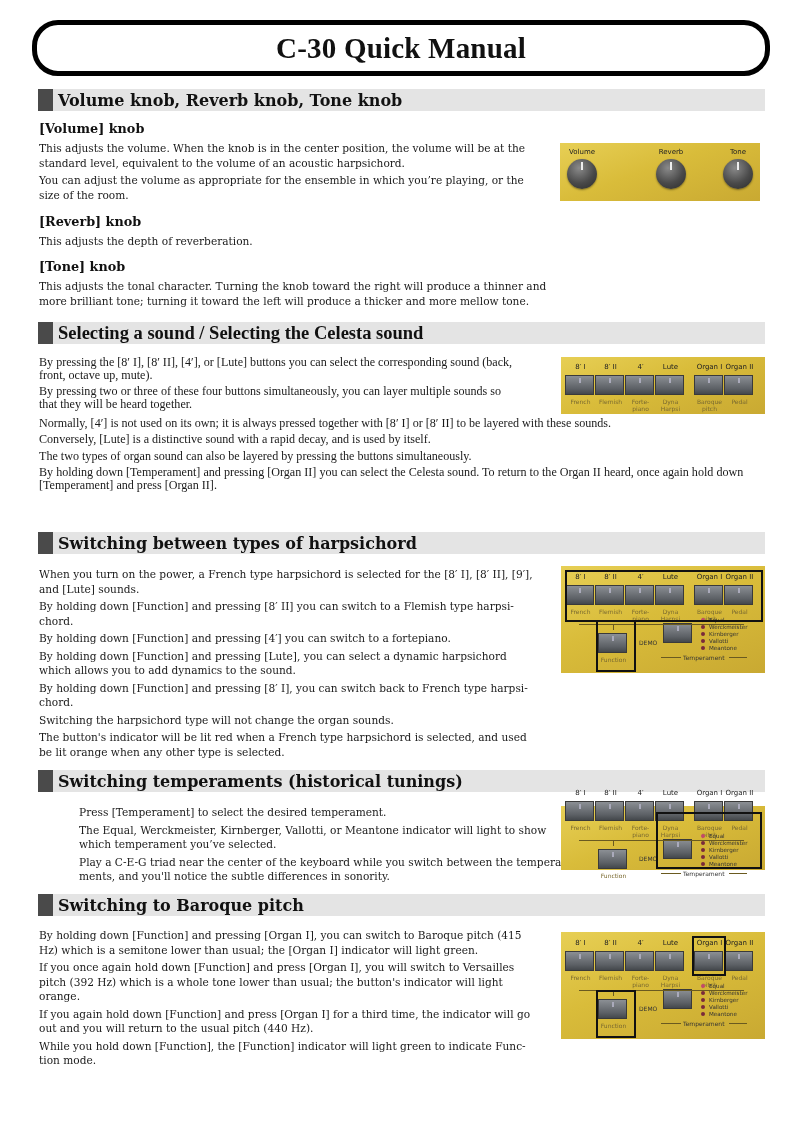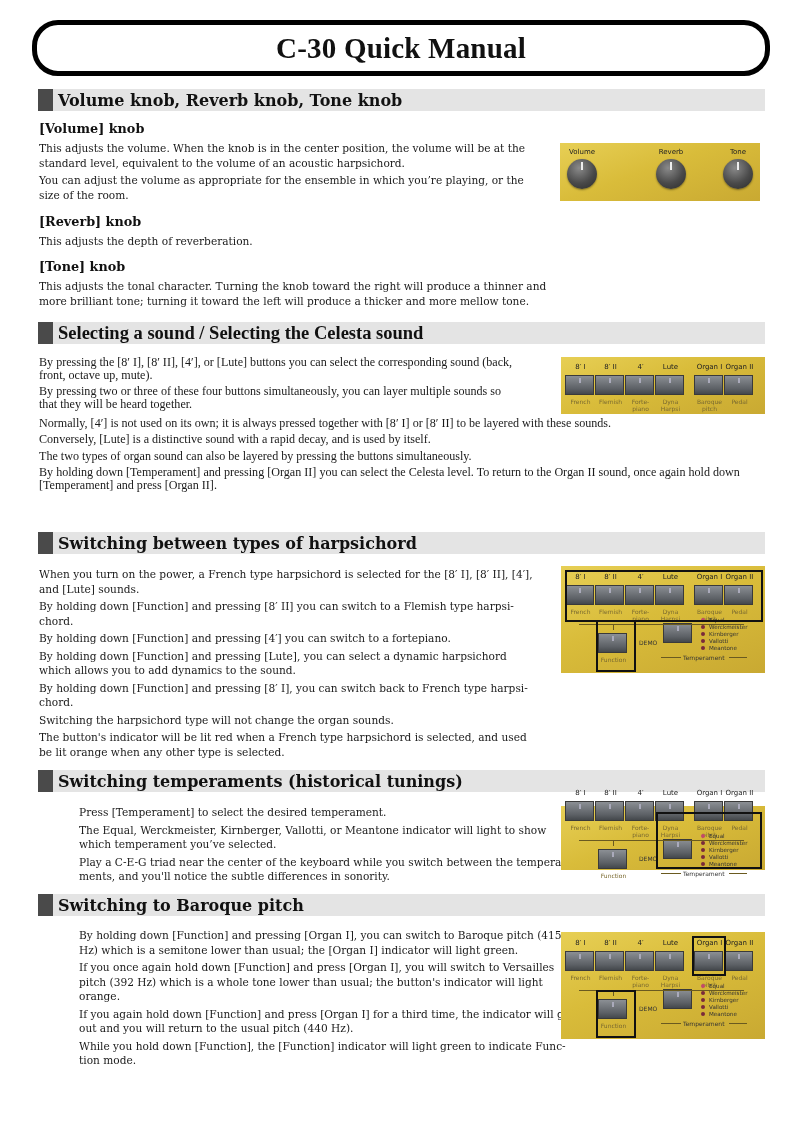--- a/index.html
+++ b/index.html
@@ -111,21 +111,21 @@
 </div>
 
 <div class="para condensed" style="top:356px; width:500px;">
   <p>By pressing the [8′ I], [8′ II], [4′], or [Lute] buttons you can select the corresponding sound (back, front, octave up, mute).</p>
   <p style="width:470px;">By pressing two or three of these four buttons simultaneously, you can layer multiple sounds so that they will be heard together.</p>
 </div>
 <div class="para condensed" style="top:417px; width:730px;">
   <p>Normally, [4′] is not used on its own; it is always pressed together with [8′ I] or [8′ II] to be layered with these sounds.</p>
   <p>Conversely, [Lute] is a distinctive sound with a rapid decay, and is used by itself.</p>
   <p>The two types of organ sound can also be layered by pressing the buttons simultaneously.</p>
-  <p>By holding down [Temperament] and pressing [Organ II] you can select the Celesta level. To return to the Organ II sound, once again hold down [Temperament] and press [Organ II].</p>
+  <p>By holding down [Temperament] and pressing [Organ II] you can select the Celesta sound. To return to the Organ II heard, once again hold down [Temperament] and press [Organ II].</p>
 </div>
 
 <div class="panel" id="panel1" style="left:561px; top:357px; width:204px; height:57px;">
     <div class="pbtn" style="left: 4px; top: 5px; width: 31px;">
       <div class="top-label">8′ I</div>
       <div class="cap"></div>
       <div class="bot-label" style="white-space: pre;">French</div>
     </div>
     <div class="pbtn" style="left: 34px; top: 5px; width: 31px;">
       <div class="top-label">8′ II</div>
@@ -155,21 +155,21 @@
       <div class="cap"></div>
       <div class="bot-label" style="white-space: pre;">Pedal</div>
     </div>
   </div>
 
 <div class="sec-head" style="top:532px;">
   <span class="mark"></span>
   <h2>Switching between types of harpsichord</h2>
 </div>
 <div class="para" style="top:567px; width:500px;">
-  <p>When you turn on the power, a French type harpsichord is selected for the [8′ I], [8′ II], [4′], and [Lute] sounds.</p>
+  <p>When you turn on the power, a French type harpsichord is selected for the [8′ I], [8′ II], [9′], and [Lute] sounds.</p>
   <p>By holding down [Function] and pressing [8′ II] you can switch to a Flemish type harpsi-chord.</p>
   <p>By holding down [Function] and pressing [4′] you can switch to a fortepiano.</p>
   <p>By holding down [Function] and pressing [Lute], you can select a dynamic harpsichord which allows you to add dynamics to the sound.</p>
   <p>By holding down [Function] and pressing [8′ I], you can switch back to French type harpsi-chord.</p>
   <p>Switching the harpsichord type will not change the organ sounds.</p>
   <p>The button's indicator will be lit red when a French type harpsichord is selected, and used be lit orange when any other type is selected.</p>
 </div>
 
 <div class="panel" id="panel2" style="left:561px; top:566px; width:204px; height:107px;">
     <div class="pbtn" style="left: 4px; top: 6px; width: 31px;">
@@ -293,21 +293,21 @@
     <div class="hline" style="left: 168px; top: 67px; width: 18px;"></div>
     <div class="hline" style="left: 18px; top: 34px; width: 165px;"></div>
     <div class="vline" style="left: 52px; top: 34px; height: 6px;"></div>
     <div class="outline" style="left: 95px; top: 6px; width: 106px; height: 57px;"></div>
   </div>
 
 <div class="sec-head" style="top:894px;">
   <span class="mark"></span>
   <h2>Switching to Baroque pitch</h2>
 </div>
-<div class="para" style="top:928px; width:500px;margin-left:40px;">
+<div class="para" style="top:928px; width:500px;">
   <p>By holding down [Function] and pressing [Organ I], you can switch to Baroque pitch (415 Hz) which is a semitone lower than usual; the [Organ I] indicator will light green.</p>
   <p>If you once again hold down [Function] and press [Organ I], you will switch to Versailles pitch (392 Hz) which is a whole tone lower than usual; the button's indicator will light orange.</p>
   <p>If you again hold down [Function] and press [Organ I] for a third time, the indicator will go out and you will return to the usual pitch (440 Hz).</p>
   <p>While you hold down [Function], the [Function] indicator will light green to indicate Func-tion mode.</p>
 </div>
 
 <div class="panel" id="panel4" style="left:561px; top:932px; width:204px; height:107px;">
     <div class="pbtn" style="left: 4px; top: 6px; width: 31px;">
       <div class="top-label">8′ I</div>
       <div class="cap"></div>

